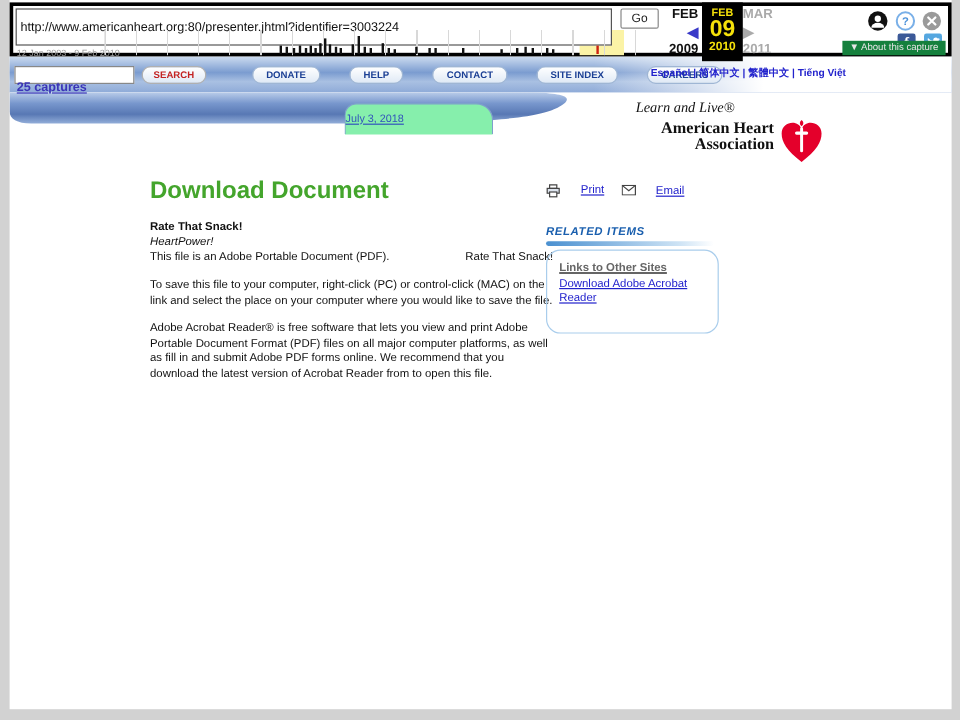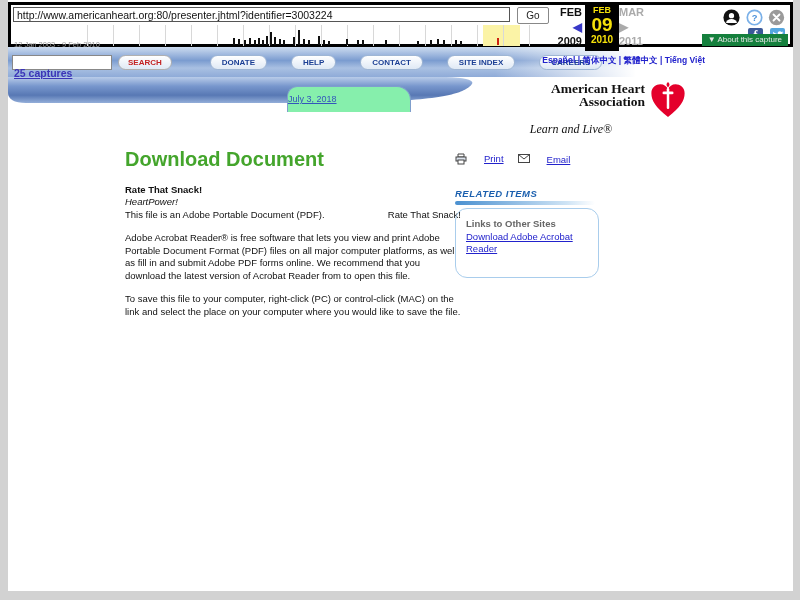--- a/index.html
+++ b/index.html
@@ -2,21 +2,21 @@
 <html><head>
 <meta charset="utf-8">
 <style>
   * { margin:0; padding:0; box-sizing:border-box; }
   html,body { width:800px; height:600px; }
   body { background:#d2d2d2; font-family:"Liberation Sans", sans-serif; overflow:hidden; }
   #page { position:absolute; left:8px; top:0; width:785px; height:591px; background:#fff; }
 
   
   #wb-toolbar { position:relative; margin-top:2px; height:45px; border:3px solid #000; background:#fff; z-index:30; }
-  #wb-url { position:absolute; left:2px; top:2px; width:497px; height:15px; border:1px solid #555; font-size:10.5px; padding:0 3px; color:#111; font-family:"Liberation Sans",sans-serif; }
+  #wb-url { position:absolute; left:2px; top:2px; width:497px; height:31px; border:1px solid #555; font-size:10.5px; padding:0 3px; color:#111; font-family:"Liberation Sans",sans-serif; }
   #wb-go { position:absolute; left:506px; top:2px; width:32px; height:17px; border:1px solid #888; border-radius:2px; background:#fff; font-size:10px; color:#222; line-height:14px; }
   #wb-captures { position:absolute; left:3px; top:22px; font-size:10.5px; color:#3b35b8; text-decoration:underline; font-weight:bold;margin-top:40px; }
   #wb-range { position:absolute; left:3px; top:35px; font-size:7.5px; color:#999; }
   #wb-timeline { position:absolute; left:76px; top:20px; width:462px; height:21px;
       background:repeating-linear-gradient(to right,#d8d8d8 0,#d8d8d8 1px,transparent 1px,transparent 26px); }
   .tl-bar { position:absolute; bottom:1px; width:2px; background:#111; }
   .tl-bar.red { background:#cc2211; }
   .tl-highlight { position:absolute; top:0; bottom:0; background:#fbf3a6; z-index:-1; }
   .wb-nav-col { position:absolute; top:1px; height:41px; width:38px; display:flex; flex-direction:column; justify-content:space-between; font-weight:bold; font-size:11px; color:#111; }
   #wb-prev { right:208px; text-align:right; }
@@ -63,21 +63,21 @@
   .doc-sub { font-style:italic; }
   #file-line { display:flex; justify-content:space-between; }
   .para { margin-top:11px; }
   #dl-line { margin-top:24px; }
   a.bluelink { color:#2222cc; text-decoration:underline; cursor:pointer; }
   #main-right { position:absolute; left:447px; top:49px; width:162px; font-size:9.5px; }
   #print-email { display:flex; align-items:center; gap:14px; }
   .pe-item { display:flex; align-items:flex-start; gap:17px; }
   #related-heading { margin-top:23px; color:#1a5fae; font-weight:bold; font-style:italic; font-size:9.5px; letter-spacing:0.5px; }
   #related-bar { height:4px; width:140px; margin-top:2px; background:linear-gradient(to right,#4a90d0,#cfe4f5 80%,#fff); border-radius:2px; }
-  #related-box { margin-top:3px; width:144px; height:70px; border:1px solid #a9cdec; border-radius:12px; padding:9px 10px; }
+  #related-box { margin-top:3px; width:144px; height:70px; border:1px solid #a9cdec; border-radius:12px; padding:9px 10px;text-decoration:underline; }
   #related-sub { font-weight:bold; color:#666; }
   #related-link { display:inline-block; margin-top:2px; line-height:12px; }
 </style>
 </head>
 <body>
 
 <div id="page">
 
   <div id="wb-toolbar">
     <input id="wb-url" value="http://www.americanheart.org:80/presenter.jhtml?identifier=3003224" style="">
@@ -193,46 +193,46 @@
           <stop offset="1" stop-color="#93aed9"></stop>
         </linearGradient>
       </defs>
       <path d="M0 0 L438 0 C466 1 470 5 458 12 C446 19 420 24 335 26 L18 26 C6 26 0 22 0 16 Z" fill="url(#swg)"></path>
     </svg>
   </div>
 
   <div id="date-tab">July 3, 2018</div>
 
   <div id="logo">
+    <div id="tagline">Learn and Live®</div>
     <div id="logo-row">
       <div id="logo-text">
         <div>American Heart</div>
         <div>Association</div>
       </div>
       <svg id="logo-heart" viewBox="0 0 40 42">
         <path d="M20 3 C22 4.8 22.2 6.6 20 8.6 C17.8 6.6 18 4.8 20 3 Z" fill="#e4002b"></path>
         <path d="M20 40 C7 30 2.5 22.5 2.5 15 C2.5 8.5 7.5 5.5 12 5.5 C15.7 5.5 18.8 7.6 20 11 C21.2 7.6 24.3 5.5 28 5.5 C32.5 5.5 37.5 8.5 37.5 15 C37.5 22.5 33 30 20 40 Z" fill="#e4002b"></path>
         <rect x="18.7" y="9.5" width="2.6" height="22" rx="1.3" fill="#fff"></rect>
         <rect x="14.2" y="13.2" width="11.6" height="2.8" rx="1.4" fill="#fff"></rect>
       </svg>
     </div>
-    <div id="tagline">Learn and Live®</div>
   </div>
 
   <div id="content">
     <div id="main-left">
       <div id="page-title">Download Document</div>
       <div class="doc-title">Rate That Snack!</div>
       <div class="doc-sub">HeartPower!</div>
       <div id="file-line">
         <span>This file is an Adobe Portable Document (PDF).</span>
         <span>Rate That Snack!</span>
       </div>
+      <div class="para">To save this file to your computer, right-click (PC) or control-click (MAC) on the link and select the place on your computer where you would like to save the file.</div>
       <div class="para">Adobe Acrobat Reader® is free software that lets you view and print Adobe Portable Document Format (PDF) files on all major computer platforms, as well as fill in and submit Adobe PDF forms online. We recommend that you download the latest version of Acrobat Reader from to open this file.</div>
-      <div class="para">To save this file to your computer, right-click (PC) or control-click (MAC) on the link and select the place on your computer where you would like to save the file.</div>
     </div>
 
     <div id="main-right">
       <div id="print-email">
         <span class="pe-item">
           <svg width="12" height="12" viewBox="0 0 12 12">
             <path d="M3 1 h6 v3 H3 Z" fill="#fff" stroke="#444"></path>
             <rect x="1" y="4" width="10" height="4" fill="#dde4ee" stroke="#444"></rect>
             <rect x="3" y="7" width="6" height="4" fill="#fff" stroke="#444"></rect>
           </svg>

